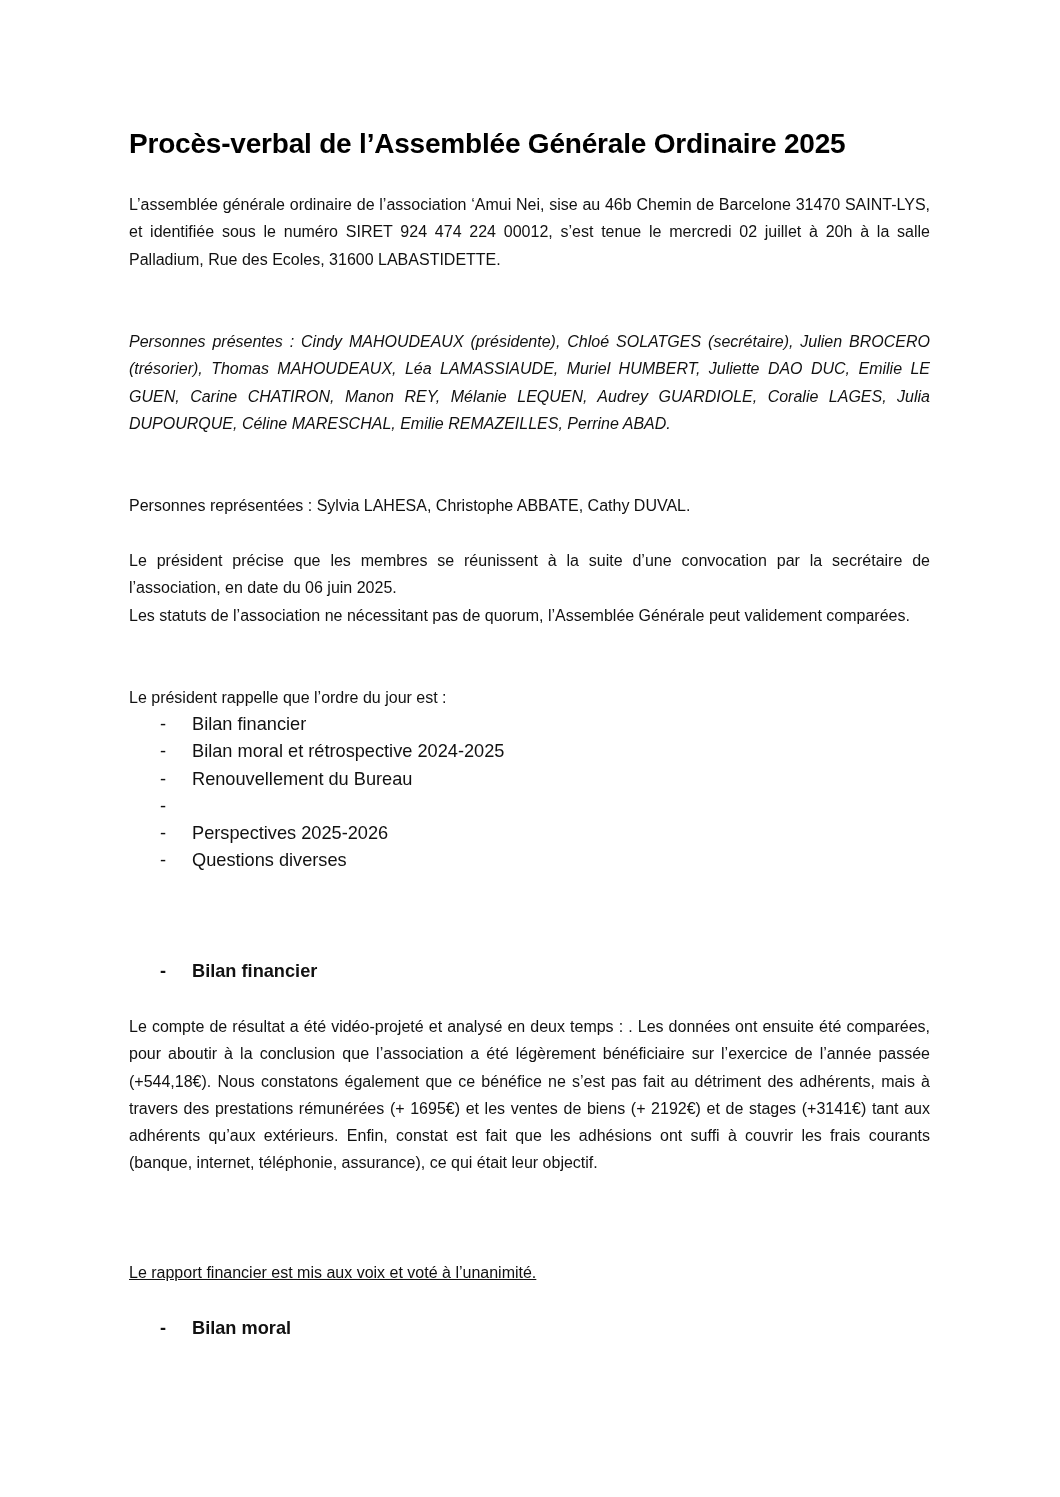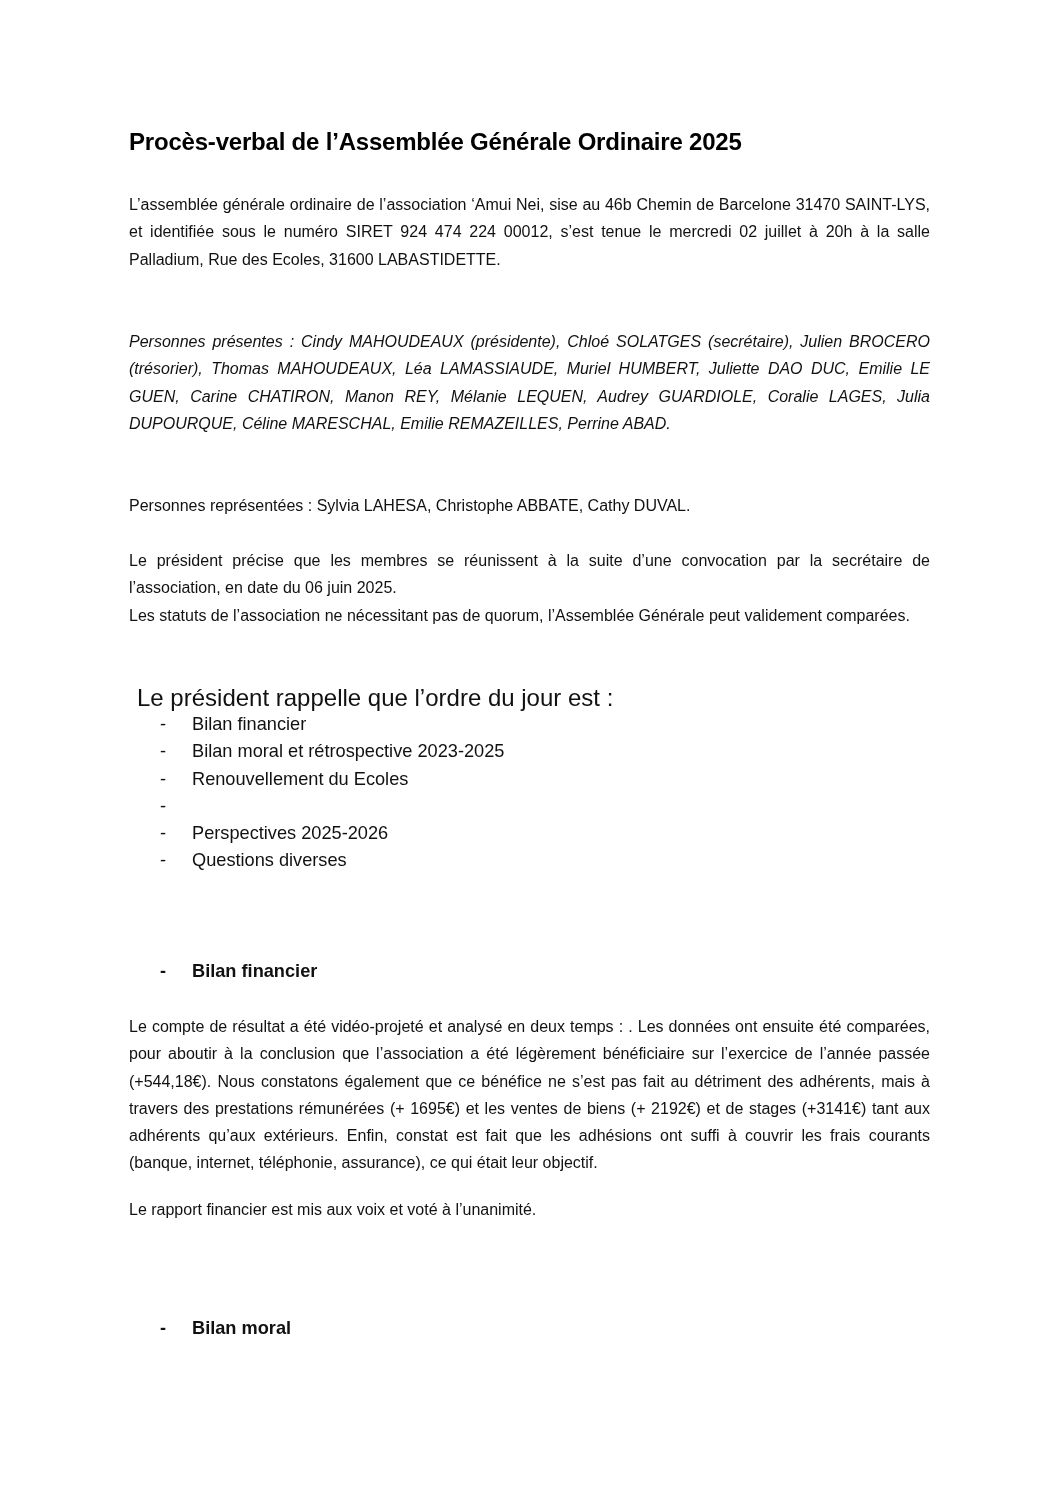--- a/index.html
+++ b/index.html
@@ -19,42 +19,42 @@
       position: absolute;
       left: 129px;
       top: 0;
       width: 801px;
     }
     .title {
       position: absolute;
       top: 128px;
       left: 0;
       margin: 0;
-      font-size: 24px;
+      font-size: 28px;
       font-weight: bold;
       letter-spacing: -0.2px;
       white-space: nowrap;
       color: #000;
     }
     .para {
       position: absolute;
       left: 0;
       width: 801px;
       margin: 0;
       font-size: 16px;
       line-height: 27.3px;
       text-align: justify;
       text-align-last: left;
     }
     .agenda-intro {
       position: absolute;
-      left: 8px;
+      left: 0;
       top: 684px;
       margin: 0;
-      font-size: 24px;
+      font-size: 16px;
       line-height: 27.3px;
     }
     .agenda {
       position: absolute;
       left: 0;
       top: 711px;
       margin: 0;
       padding: 0;
       list-style: none;
     }
@@ -102,25 +102,25 @@
 
   <p class="agenda-intro">Le président rappelle que l’ordre du jour est :</p>
 
   <ul class="agenda">
     <li>
       <span class="dash">-</span>
       <span>Bilan financier</span>
     </li>
     <li>
       <span class="dash">-</span>
-      <span>Bilan moral et rétrospective 2023-2025</span>
+      <span>Bilan moral et rétrospective 2024-2025</span>
     </li>
     <li>
       <span class="dash">-</span>
-      <span>Renouvellement du Ecoles</span>
+      <span>Renouvellement du Bureau</span>
     </li>
     <li>
       <span class="dash">-</span>
     </li>
     <li>
       <span class="dash">-</span>
       <span>Perspectives 2025-2026</span>
     </li>
     <li>
       <span class="dash">-</span>
@@ -128,20 +128,20 @@
     </li>
   </ul>
 
   <h2 class="section-heading" style="top:958px;">
     <span class="dash">-</span>
     <span>Bilan financier</span>
   </h2>
 
   <p class="para" style="top:1013px;">Le compte de résultat a été vidéo-projeté et analysé en deux temps : . Les données ont ensuite été comparées, pour aboutir à la conclusion que l’association a été légèrement bénéficiaire sur l’exercice de l’année passée (+544,18€). Nous constatons également que ce bénéfice ne s’est pas fait au détriment des adhérents, mais à travers des prestations rémunérées (+ 1695€) et les ventes de biens (+ 2192€) et de stages (+3141€) tant aux adhérents qu’aux extérieurs. Enfin, constat est fait que les adhésions ont suffi à couvrir les frais courants (banque, internet, téléphonie, assurance), ce qui était leur objectif.</p>
 
-  <p class="para" style="top:1196px;">Le rapport financier est mis aux voix et voté à l’unanimité.</p>
+  <p class="para" style="top:1259px;text-decoration:underline;">Le rapport financier est mis aux voix et voté à l’unanimité.</p>
 
   <h2 class="section-heading" style="top:1315px;">
     <span class="dash">-</span>
     <span>Bilan moral</span>
   </h2>
 
 </div>
 
 </body></html>

